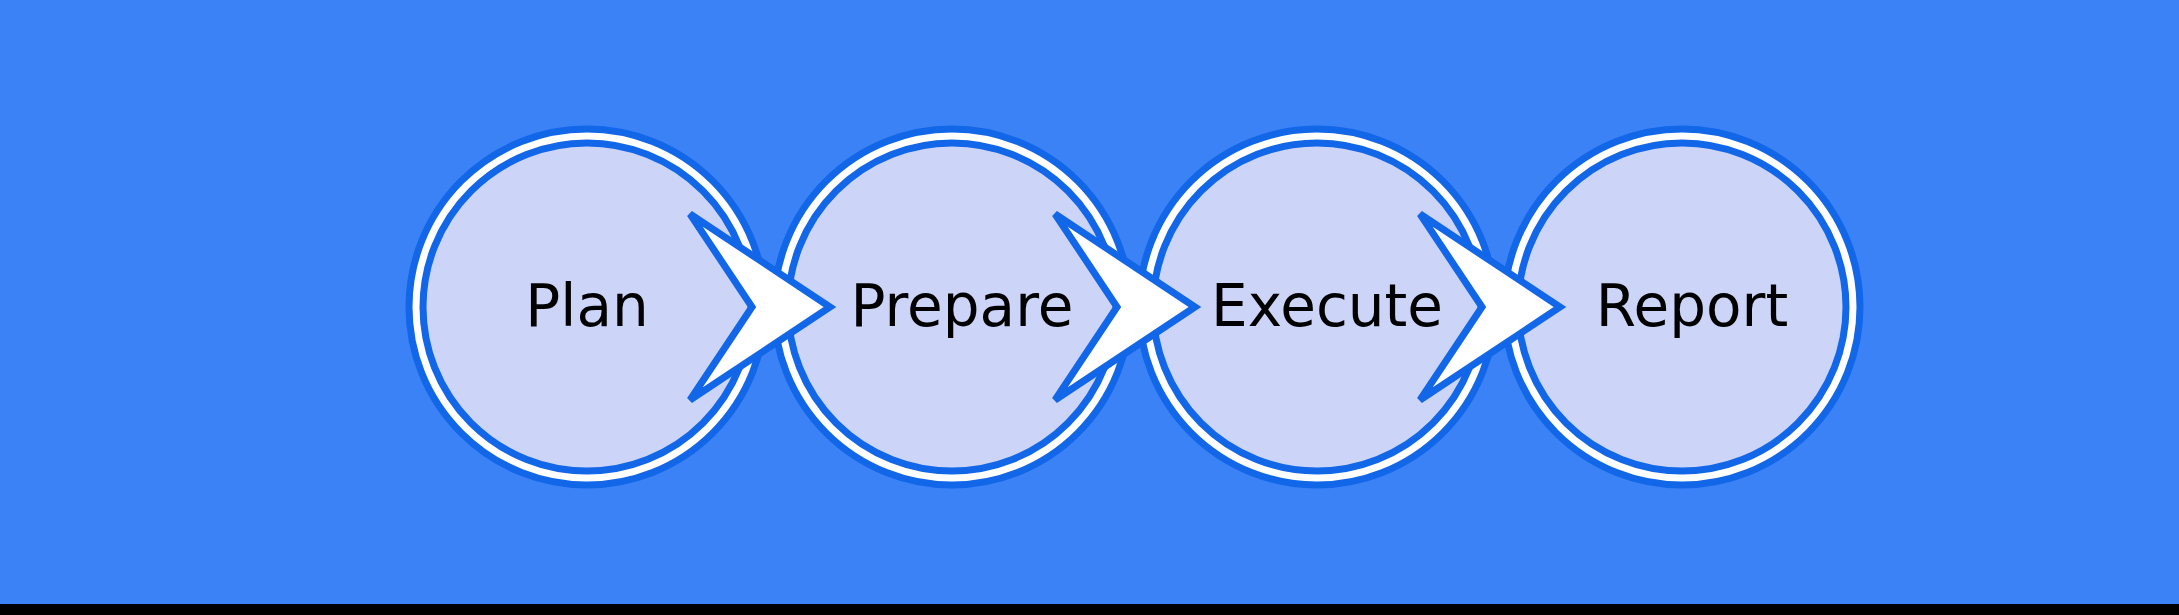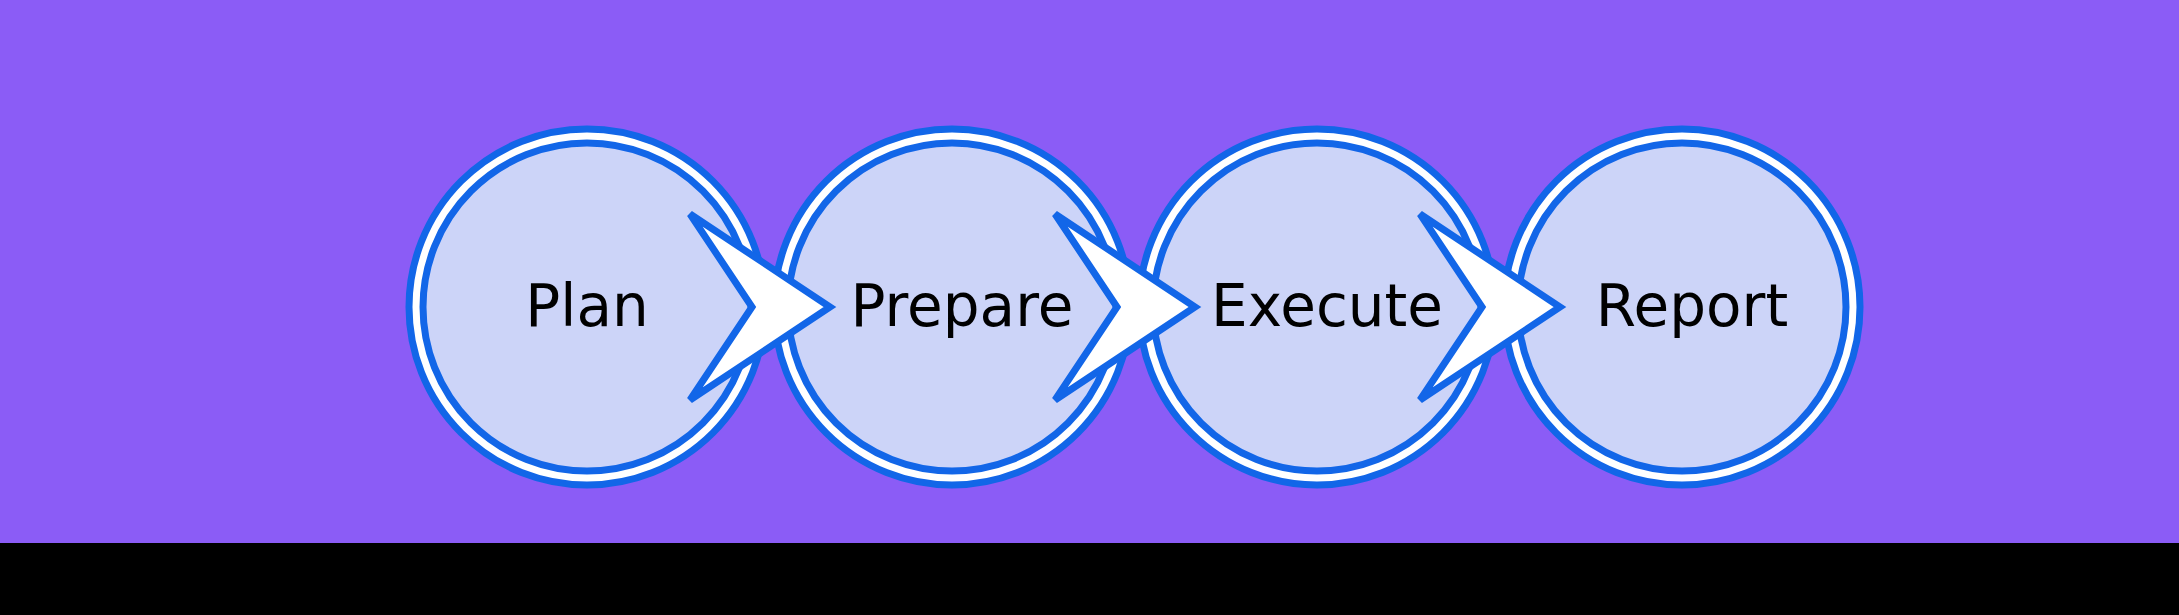--- a/index.html
+++ b/index.html
@@ -7,22 +7,22 @@
     margin: 0;
     padding: 0;
     background: #000000;
   }
   body {
     font-family: "DejaVu Sans", "Liberation Sans", sans-serif;
   }
   #canvas {
     position: relative;
     width: 2179px;
-    height: 543px;
-    background: #8b5cf6;
+    height: 604px;
+    background: #3b82f6;
     overflow: hidden;
   }
   #flow-svg {
     position: absolute;
     top: 0;
     left: 0;
     width: 2179px;
     height: 615px;
     display: block;
   }

